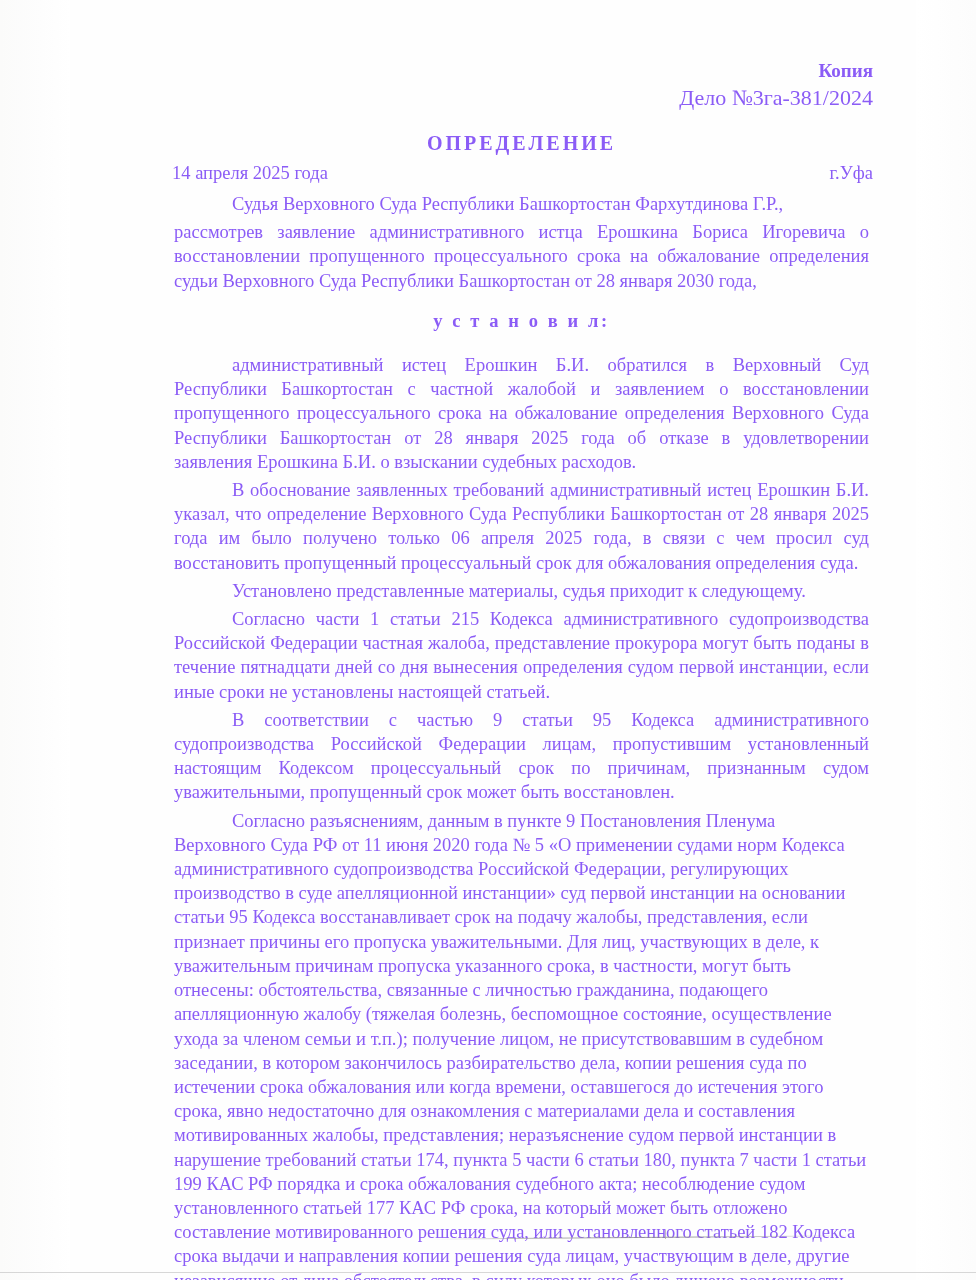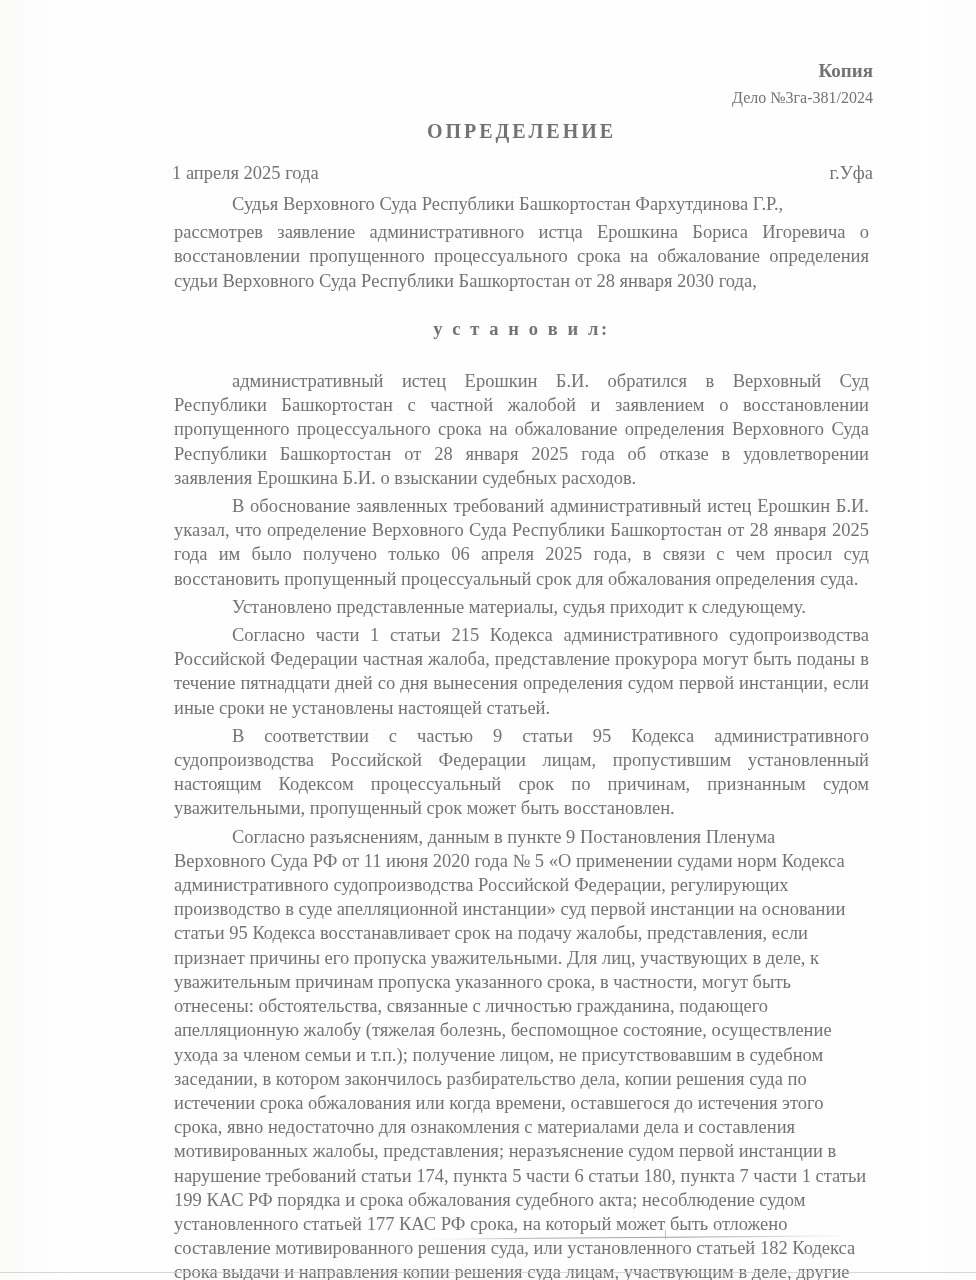--- a/index.html
+++ b/index.html
@@ -7,21 +7,21 @@
     padding: 0;
     background: #ffffff;
   }
   .page {
     position: relative;
     width: 976px;
     height: 1280px;
     background: #fefefe;
     overflow: hidden;
     font-family: "Liberation Serif", "DejaVu Serif", serif;
-    color: #737373;
+    color: #8b5cf6;
     box-sizing: border-box;
   }
   
   .scan-tint-left {
     position: absolute;
     left: 0; top: 0;
     width: 70px; height: 100%;
     background: linear-gradient(to right, #fbfbfa 0%, #fdfdfd 60%, #ffffff 100%);
     pointer-events: none;
   }
@@ -47,28 +47,28 @@
     width: 703px;
     text-align: right;
     line-height: 27px;
   }
   .header-kopiya {
     font-weight: bold;
     font-size: 19px;
     display: block;
   }
   .header-delo {
-    font-size: 16px;
+    font-size: 22px;
     display: block;
   }
 
   
   .doc-title {
     position: absolute;
-    top: 120px;
+    top: 132px;
     left: 0;
     width: 703px;
     text-align: center;
     font-weight: bold;
     font-size: 20px;
     letter-spacing: 3.0px;
   }
 
   
   .date-city-row {
@@ -95,21 +95,21 @@
     margin: 4px;
     text-align: justify;
     text-indent: 58px;
     text-justify: inter-word;
     hyphens: none;
   }
   .para.no-indent { text-indent: 0; }
   .para.left-align { text-align: left; }
 
   .center-bold-spaced {
-    margin: 16px;
+    margin: 8px;
     text-align: center;
     font-weight: bold;
     letter-spacing: 2.6px;
     font-size: 18.5px;
   }
 
   .gap-sm { height: 4px; }
 
   
   .scan-streak {
@@ -156,21 +156,21 @@
   <div class="content">
 
     <div class="header-block">
       <span class="header-kopiya">Копия</span>
       <span class="header-delo">Дело №3га-381/2024</span>
     </div>
 
     <div class="doc-title">ОПРЕДЕЛЕНИЕ</div>
 
     <div class="date-city-row">
-      <span>1 апреля 2025 года</span>
+      <span>14 апреля 2025 года</span>
       <span>г.Уфа</span>
     </div>
 
     <div class="body-flow">
 
       <p class="para">Судья Верховного Суда Республики Башкортостан Фархутдинова Г.Р.,</p>
 
       <p class="para no-indent">рассмотрев заявление административного истца Ерошкина Бориса Игоревича о восстановлении пропущенного процессуального срока на обжалование определения судьи Верховного Суда Республики Башкортостан от 28 января 2030 года,</p>
 
       <div class="gap-sm"></div>

